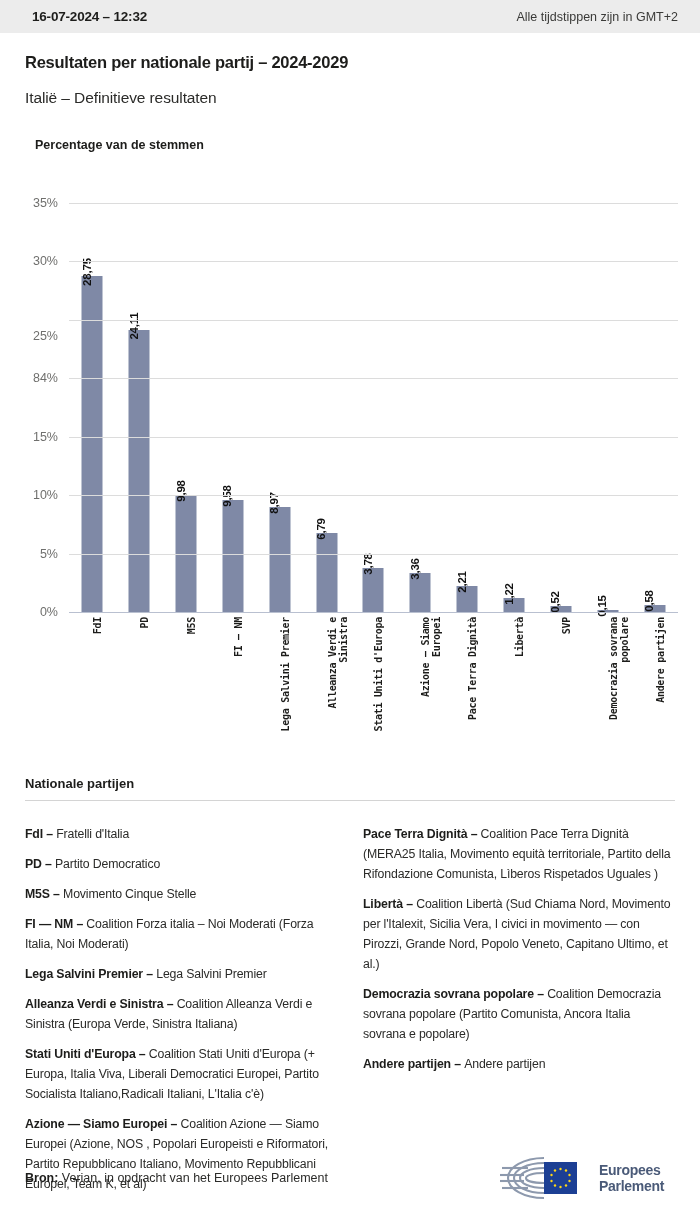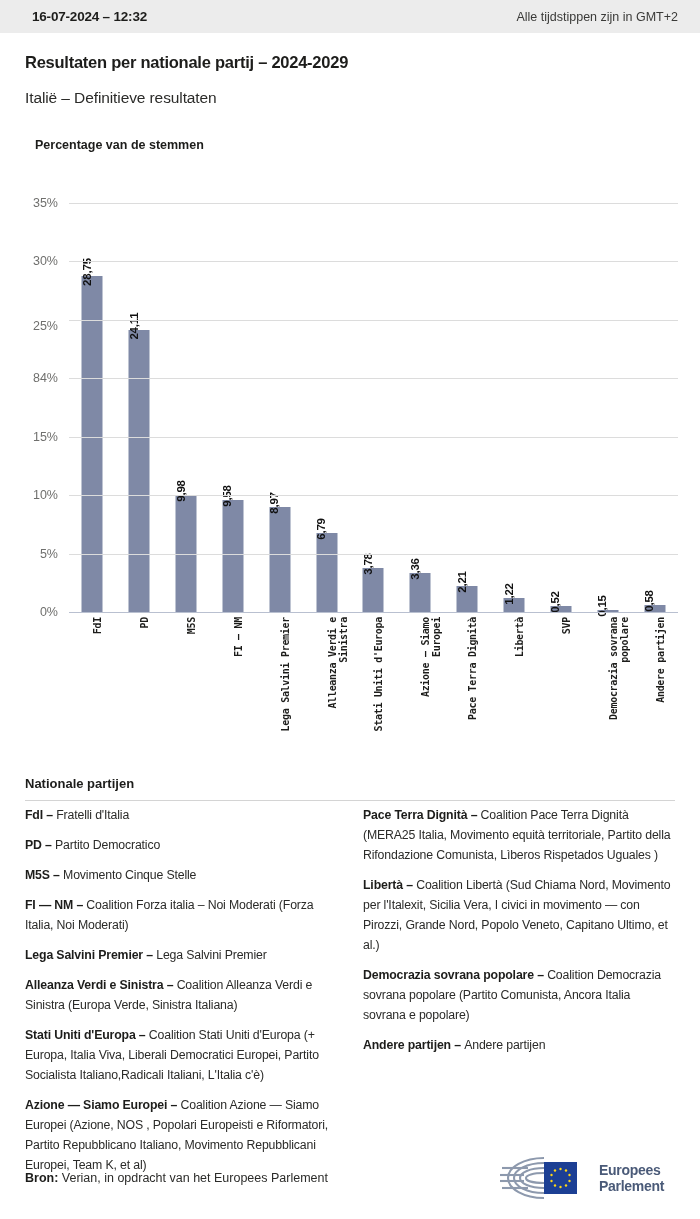--- a/index.html
+++ b/index.html
@@ -163,21 +163,21 @@
     color: #1d1d1b;
   }
   .parties-rule {
     height: 1px;
     background: #d4d4d4;
     margin: 9px 0 0 0;
   }
   .parties-cols {
     display: flex;
     gap: 26px;
-    margin-top: 4px;
+    margin-top: 23px;
   }
   .parties-col { width: 320px; }
   .party {
     font-size: 12.3px;
     line-height: 20px;
     color: #2b2b29;
     margin-bottom: 10px;
     letter-spacing: -0.15px;
   }
   .party b { font-weight: bold; color: #1d1d1b; }
@@ -296,21 +296,21 @@
           </div>
         </div>
       </div>
   <div class="gridline" style="top: 0%;">
         <div class="ytick" style="top: 0px;">35%</div>
       </div>
       <div class="gridline" style="top: 14.2857%;">
         <div class="ytick" style="top: 0px;">30%</div>
       </div>
       <div class="gridline" style="top: 28.5714%;">
-        <div class="ytick" style="top: 6px;">25%</div>
+        <div class="ytick" style="top: 16px;">25%</div>
       </div>
       <div class="gridline" style="top: 42.8571%;">
         <div class="ytick" style="top: 0px;">84%</div>
       </div>
       <div class="gridline" style="top: 57.1429%;">
         <div class="ytick" style="top: 0px;">15%</div>
       </div>
       <div class="gridline" style="top: 71.4286%;">
         <div class="ytick" style="top: 0px;">10%</div>
       </div>

